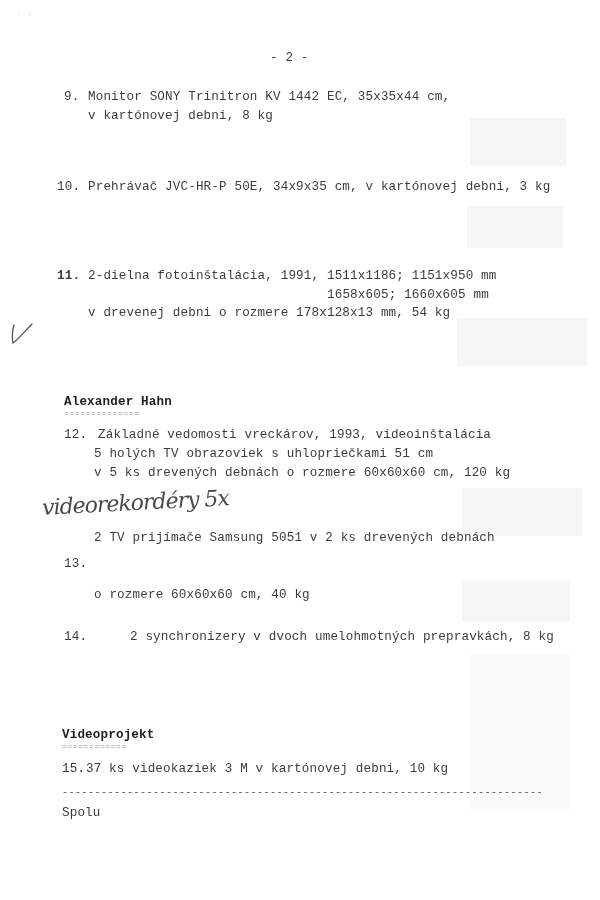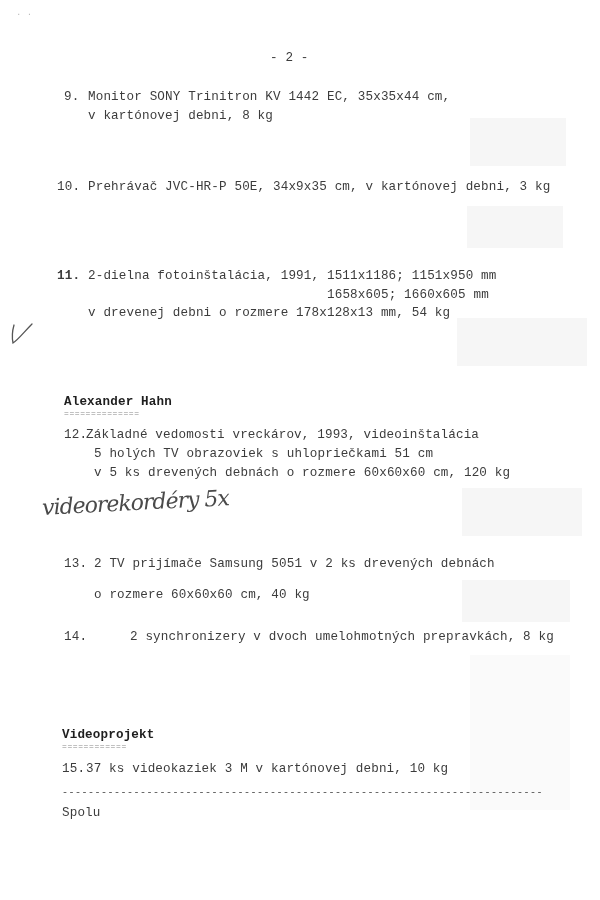--- a/index.html
+++ b/index.html
@@ -52,30 +52,30 @@
   <path d="M6 5 C 4 12, 4 18, 5 23 C 10 20, 16 12, 24 4" fill="none" stroke="#555" stroke-width="1.3" stroke-linecap="round"></path>
 </svg>
 
 <div>
   <div class="t h" style="left:64px;top:395px;">Alexander Hahn</div>
   <div class="ul" style="left:64px;top:410px;">==============</div>
 </div>
 
 <div>
   <div class="t" style="left:64px;top:428px;">12.</div>
-  <div class="t" style="left:86px;top:428px;">Základné vedomosti vreckárov, 1993, videoinštalácia</div>
+  <div class="t" style="left:98px;top:428px;">Základné vedomosti vreckárov, 1993, videoinštalácia</div>
   <div class="t" style="left:94px;top:447px;">5 holých TV obrazoviek s uhlopriečkami 51 cm</div>
   <div class="t" style="left:94px;top:466px;text-align:right;">v 5 ks drevených debnách o rozmere 60x60x60 cm, 120 kg</div>
 </div>
 
 <div class="hw" style="left:42px;top:490px;font-size:22px;letter-spacing:-1px;transform:rotate(-3deg);">videorekordéry 5x</div>
 
 <div>
   <div class="t" style="left:64px;top:557px;">13.</div>
-  <div class="t" style="left:94px;top:557px;text-align:center;">2 TV prijímače Samsung 5051 v 2 ks drevených debnách</div>
+  <div class="t" style="left:94px;top:531px;text-align:center;">2 TV prijímače Samsung 5051 v 2 ks drevených debnách</div>
   <div class="t" style="left:94px;top:576px;margin-top:12px;">o rozmere 60x60x60 cm, 40 kg</div>
 </div>
 
 <div>
   <div class="t" style="left:64px;top:630px;">14.</div>
   <div class="t" style="left:94px;top:630px;margin-left:36px;">2 synchronizery v dvoch umelohmotných prepravkách, 8 kg</div>
 </div>
 
 <div>
   <div class="t h" style="left:62px;top:728px;">Videoprojekt</div>

